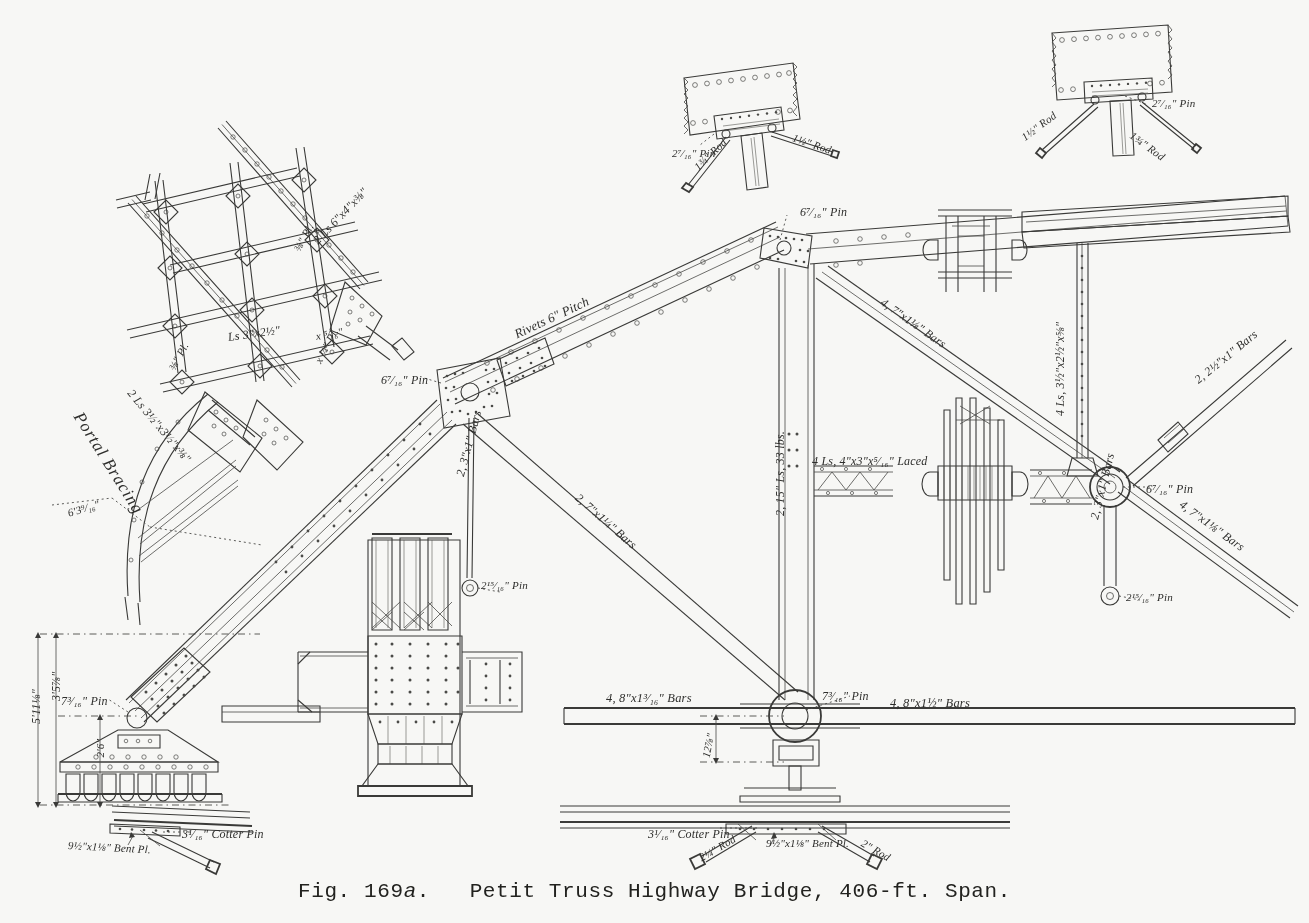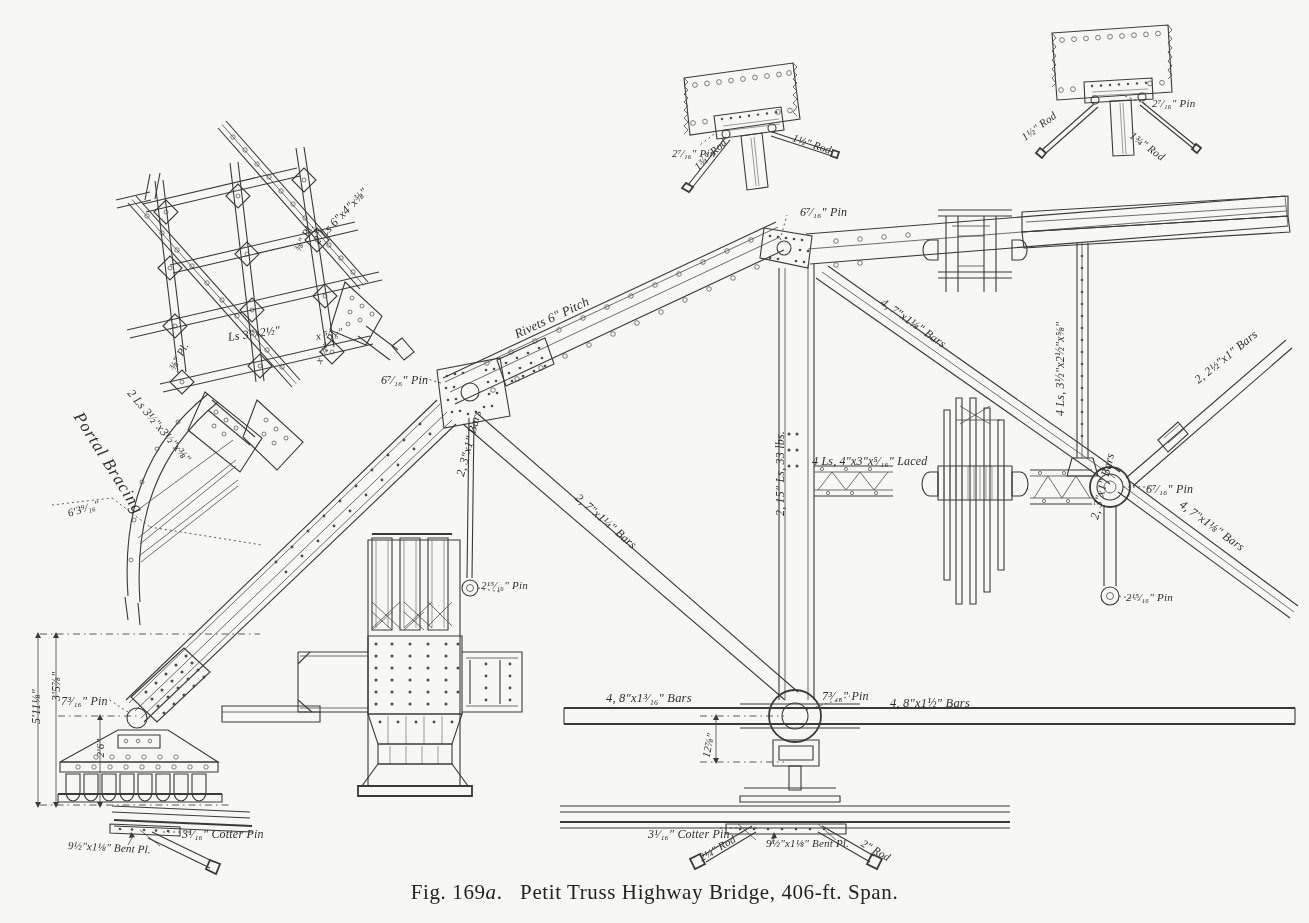--- a/index.html
+++ b/index.html
@@ -20,21 +20,21 @@
   .rivetf{fill:#4a4a47;}
   
   .lbl{
     position:absolute;white-space:nowrap;color:#2e2e2c;
     font-family:"Liberation Serif",serif;font-style:italic;
     font-size:12px;letter-spacing:.2px;transform-origin:0 50%;
     line-height:1;
   }
   .caption{
     position:absolute;left:0;right:0;text-align:center;
-    font-family:Liberation Serif, serif;font-style:normal;
+    font-family:Liberation Mono, monospace;font-style:normal;
     color:#22221f;font-size:21px;letter-spacing:.6px;
   }
   .caption .it{font-style:italic;}
 </style>
 </head>
 <body>
 
 <div id="page" style="background: rgb(247, 247, 245);">
 
 <svg class="layer" viewBox="0 0 1309 923">

